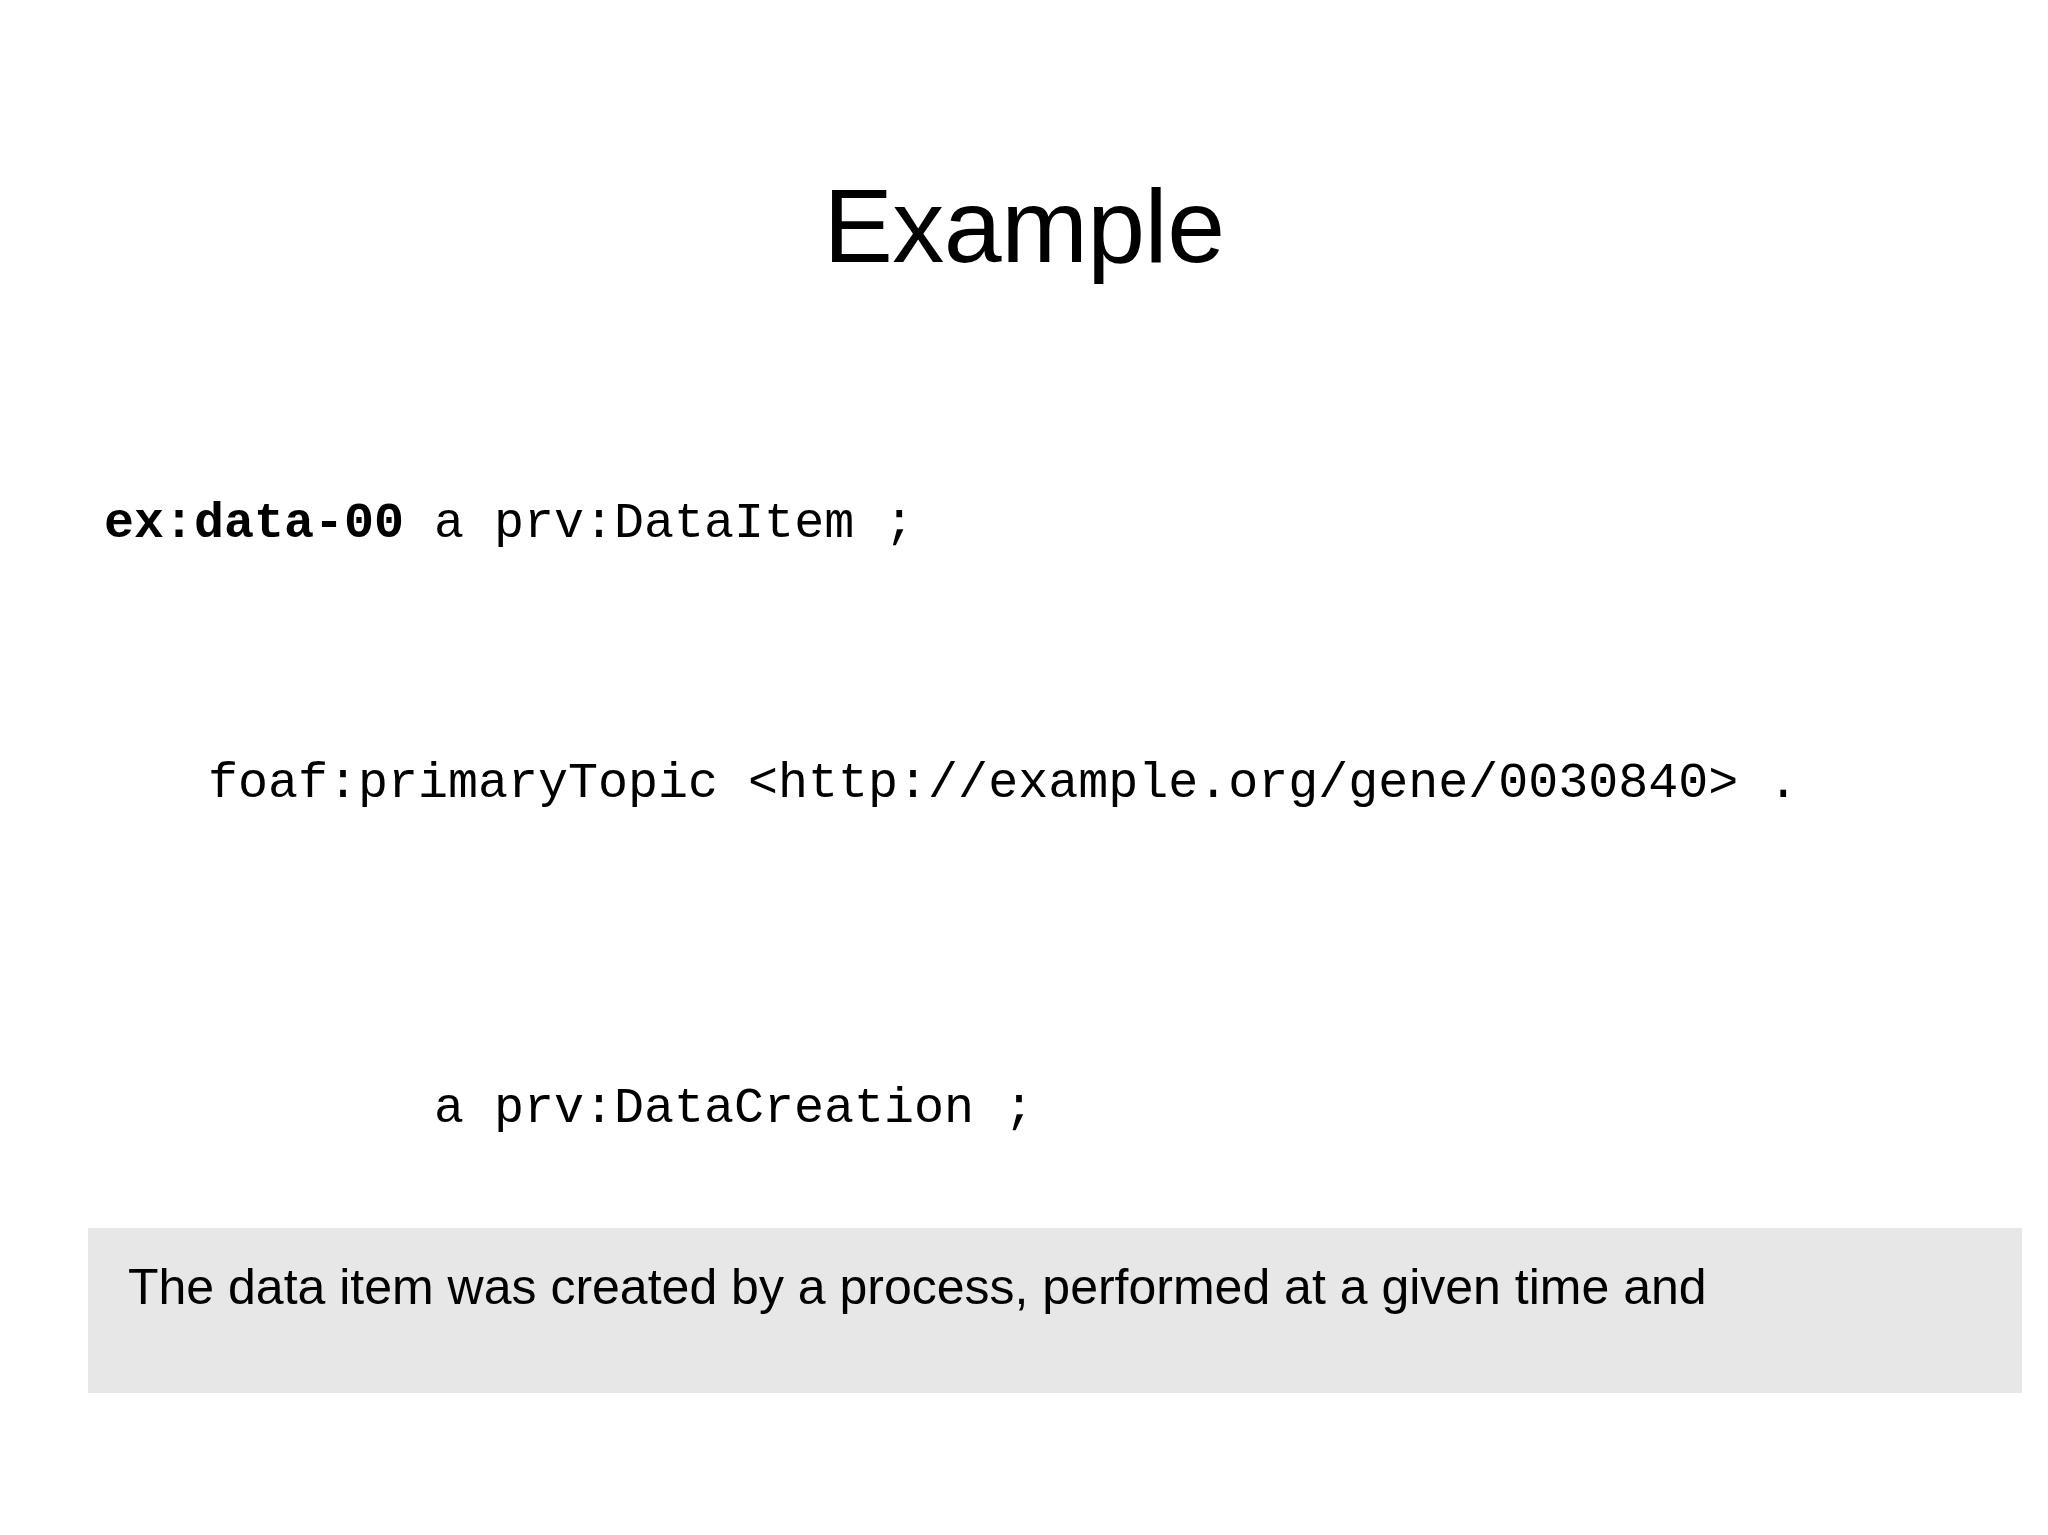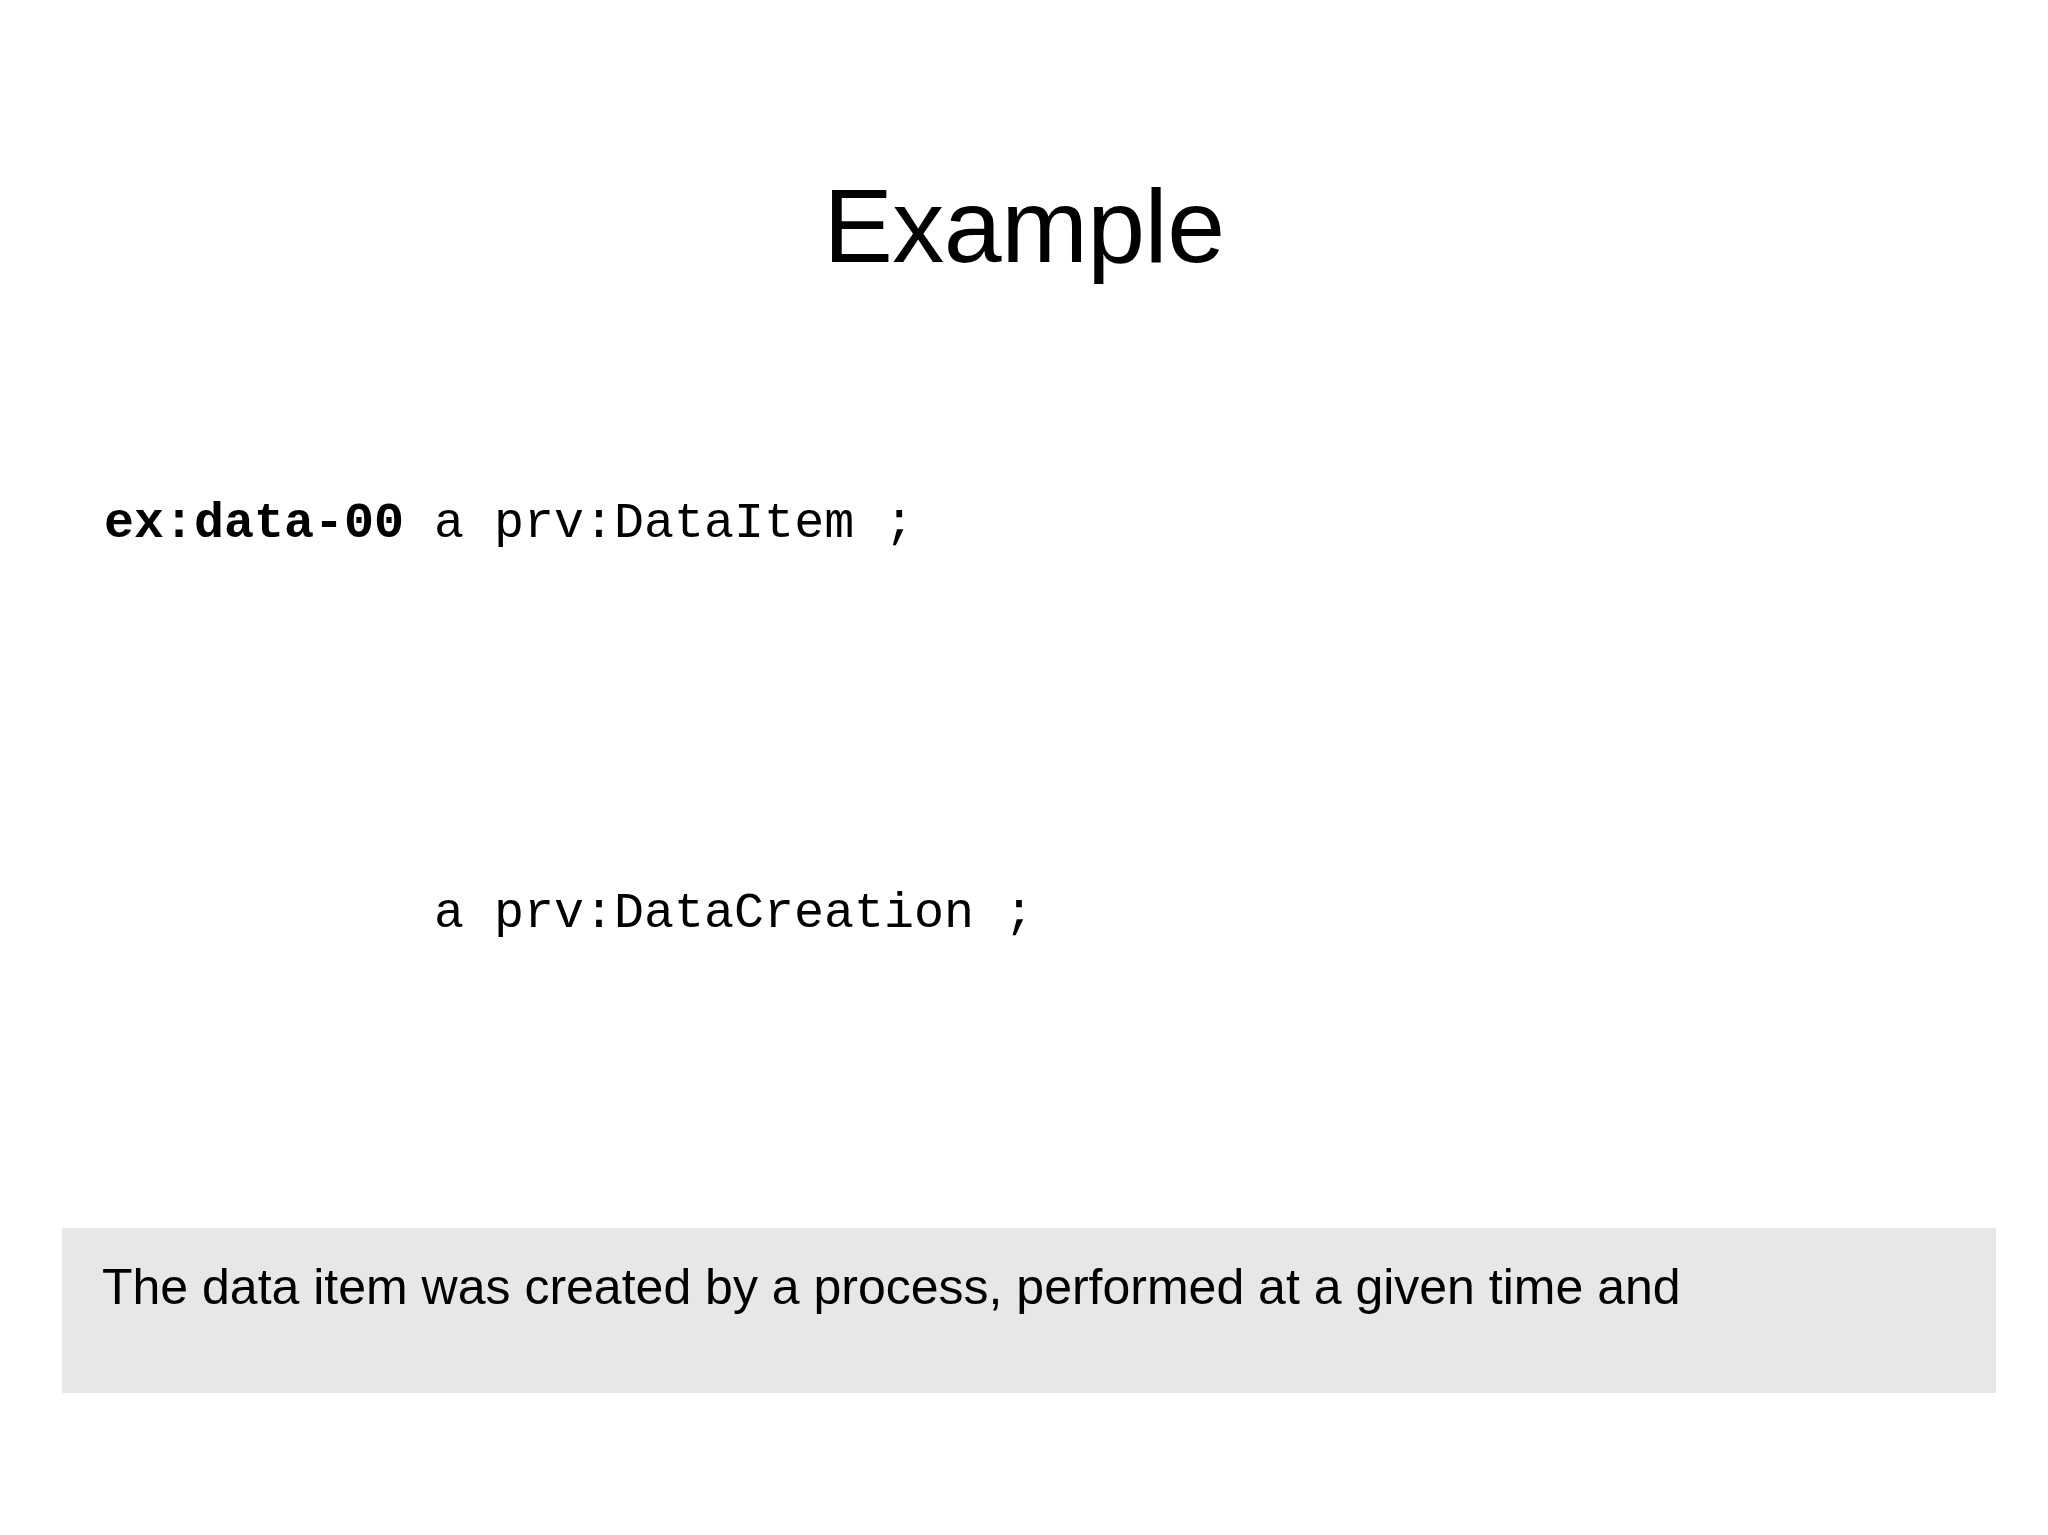--- a/index.html
+++ b/index.html
@@ -57,21 +57,21 @@
 
   .ind-0 { padding-left: 0px; }
   .ind-1 { padding-left: 104px; }
   .ind-2 { padding-left: 330px; }
 
   .bold { font-weight: 700; }
 
   
   .caption-box {
     position: absolute;
-    left: 62px;
+    left: 88px;
     top: 1228px;
     width: 1934px;
     height: 165px;
     background: #e7e7e7;
     box-sizing: border-box;
     padding: 26px 40px 0 40px;
   }
   .caption-line {
     font-size: 50px;
     line-height: 66px;
@@ -83,20 +83,21 @@
 <body>
 
 <div class="slide">
 
   <h1 class="slide-title">Example</h1>
 
   <div class="code-body">
 
     <div class="code-line ind-0"><span class="bold">ex:data-00</span><span> a prv:DataItem ;</span></div>
 
+    <div class="code-line ind-1"><span>foaf:primaryTopic &lt;http://example.org/gene/0030840&gt; .</span></div>
 
 
     <div class="code-line ind-2"><span>a prv:DataCreation ;</span></div>
 
     <div class="code-line ind-2"></div>
 
     
 
     
 

